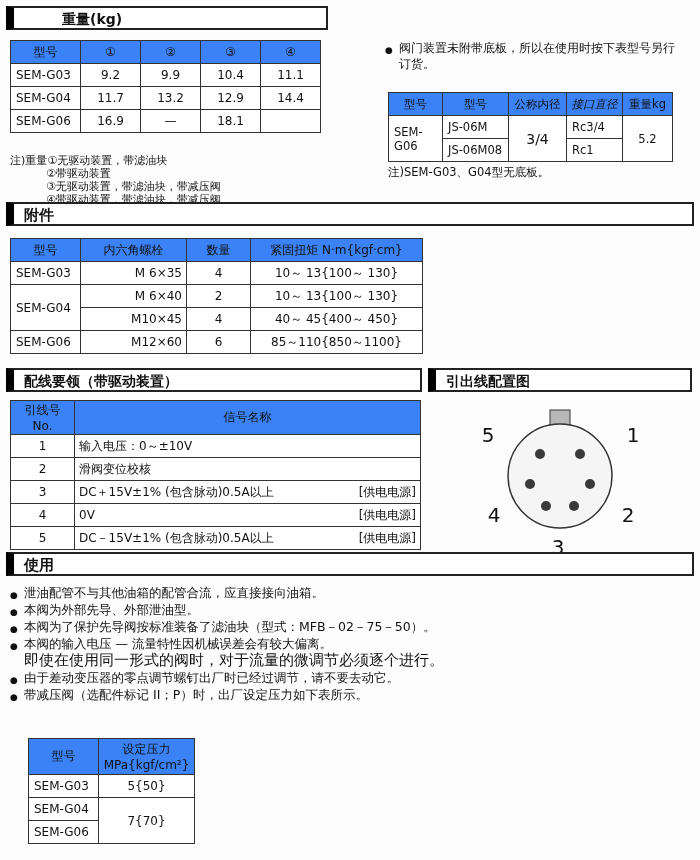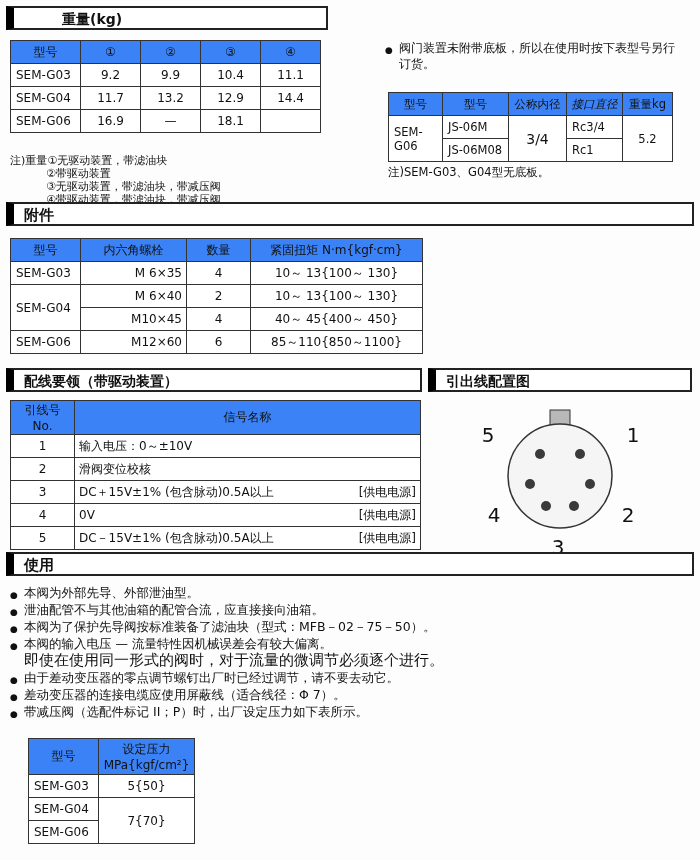--- a/index.html
+++ b/index.html
@@ -223,27 +223,26 @@
     <text x="60" y="46" font-size="20" text-anchor="middle" fill="#111">5</text>
     <text x="205" y="46" font-size="20" text-anchor="middle" fill="#111">1</text>
     <text x="66" y="126" font-size="20" text-anchor="middle" fill="#111">4</text>
     <text x="200" y="126" font-size="20" text-anchor="middle" fill="#111">2</text>
     <text x="130" y="158" font-size="20" text-anchor="middle" fill="#111">3</text>
   </svg>
 
   <div class="sec-header sec-bar" style="left:6px; top:552px; width:688px;">使用</div>
 
   <div class="blist" style="left:10px; top:584px;">
+    <div class="b">泄油配管不与其他油箱的配管合流，应直接接向油箱。</div>
     <div class="b">本阀为外部先导、外部泄油型。</div>
-    <div class="b">泄油配管不与其他油箱的配管合流，应直接接向油箱。</div>
     <div class="b">本阀为了保护先导阀按标准装备了滤油块（型式：MFB－02－75－50）。</div>
     <div class="b">本阀的输入电压 — 流量特性因机械误差会有较大偏离。</div>
     <div class="cont">即使在使用同一形式的阀时，对于流量的微调节必须逐个进行。</div>
     <div class="b">由于差动变压器的零点调节螺钉出厂时已经过调节，请不要去动它。</div>
-    <div class="b">差动变压器的连接电缆应使用屏蔽线（适合线径：Φ 7）。</div>
     <div class="b">带减压阀（选配件标记 II；P）时，出厂设定压力如下表所示。</div>
   </div>
 
   <table class="tbl" style="left:28px; top:738px;">
     <tbody>
         <tr>
       <th style="width:70px;">型号</th>
       <th style="width:96px; height:36px;">
         <div>设定压力</div>
         <div>MPa{kgf/cm²}</div>

